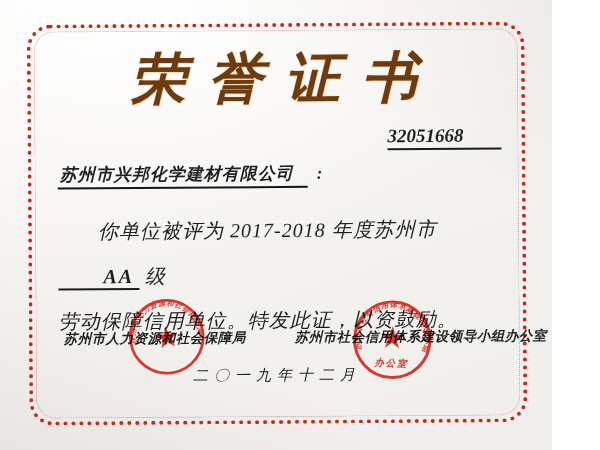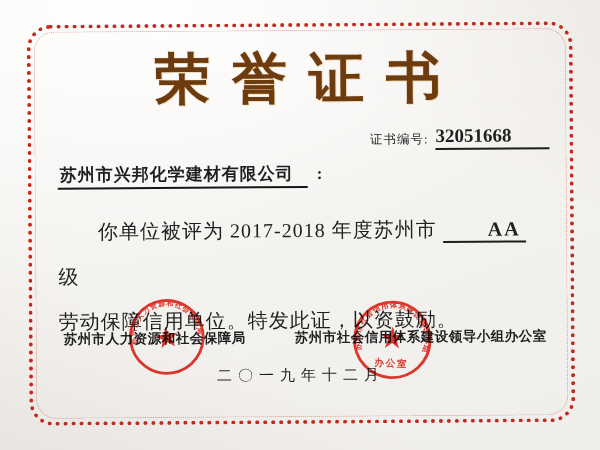--- a/index.html
+++ b/index.html
@@ -1,24 +1,25 @@
 <!DOCTYPE html>
 <html><head>
 <meta charset="utf-8">
 <style>
   html,body{margin:0;padding:0;}
   .photo{
-    position:relative;width:600px;height:450px;overflow:hidden;
+    position:relative;width:552px;height:450px;overflow:hidden;
     background-image:
       radial-gradient(130% 100% at 22% 0%, rgba(255,255,255,.95), rgba(255,255,255,0) 60%),
       linear-gradient(205deg, rgba(120,110,100,.07), rgba(0,0,0,0) 30%),
       linear-gradient(25deg, rgba(120,110,100,.09), rgba(0,0,0,0) 28%),
       linear-gradient(160deg,#f9f7f4,#f0eeeb);
     font-family:"Liberation Serif","DejaVu Serif",serif;
     color:#1f1f1f;
+    font-style:italic;
   }
   .cert{position:absolute;inset:0;transform:rotate(-0.4deg);}
   .frame{
     position:absolute;left:28px;top:23px;right:26px;bottom:26px;
     border:4px dotted #c5281c;border-radius:24px;pointer-events:none;
   }
   .frame::after{
     content:"";position:absolute;inset:3px;border-radius:20px;
     border:1px dotted rgba(197,40,28,.45);
   }
@@ -67,21 +68,20 @@
 <body>
 
 <div class="photo">
   <div class="cert">
 
     <div class="frame"></div>
 
     <h1 class="title">荣誉证书</h1>
 
     <div class="certno">
-      <span class="certno-label">证书编号:</span>
       <span class="certno-value">32051668</span>
     </div>
 
     <div class="recipient">
       <span class="recipient-name">苏州市兴邦化学建材有限公司</span><span class="recipient-colon">:</span>
     </div>
 
     <div class="body">
       <p class="line1"><span>你单位被评为 2017-2018 年度苏州市</span> <span class="grade">AA</span> <span>级</span></p>
       <p class="line2">劳动保障信用单位。特发此证，以资鼓励。</p>

